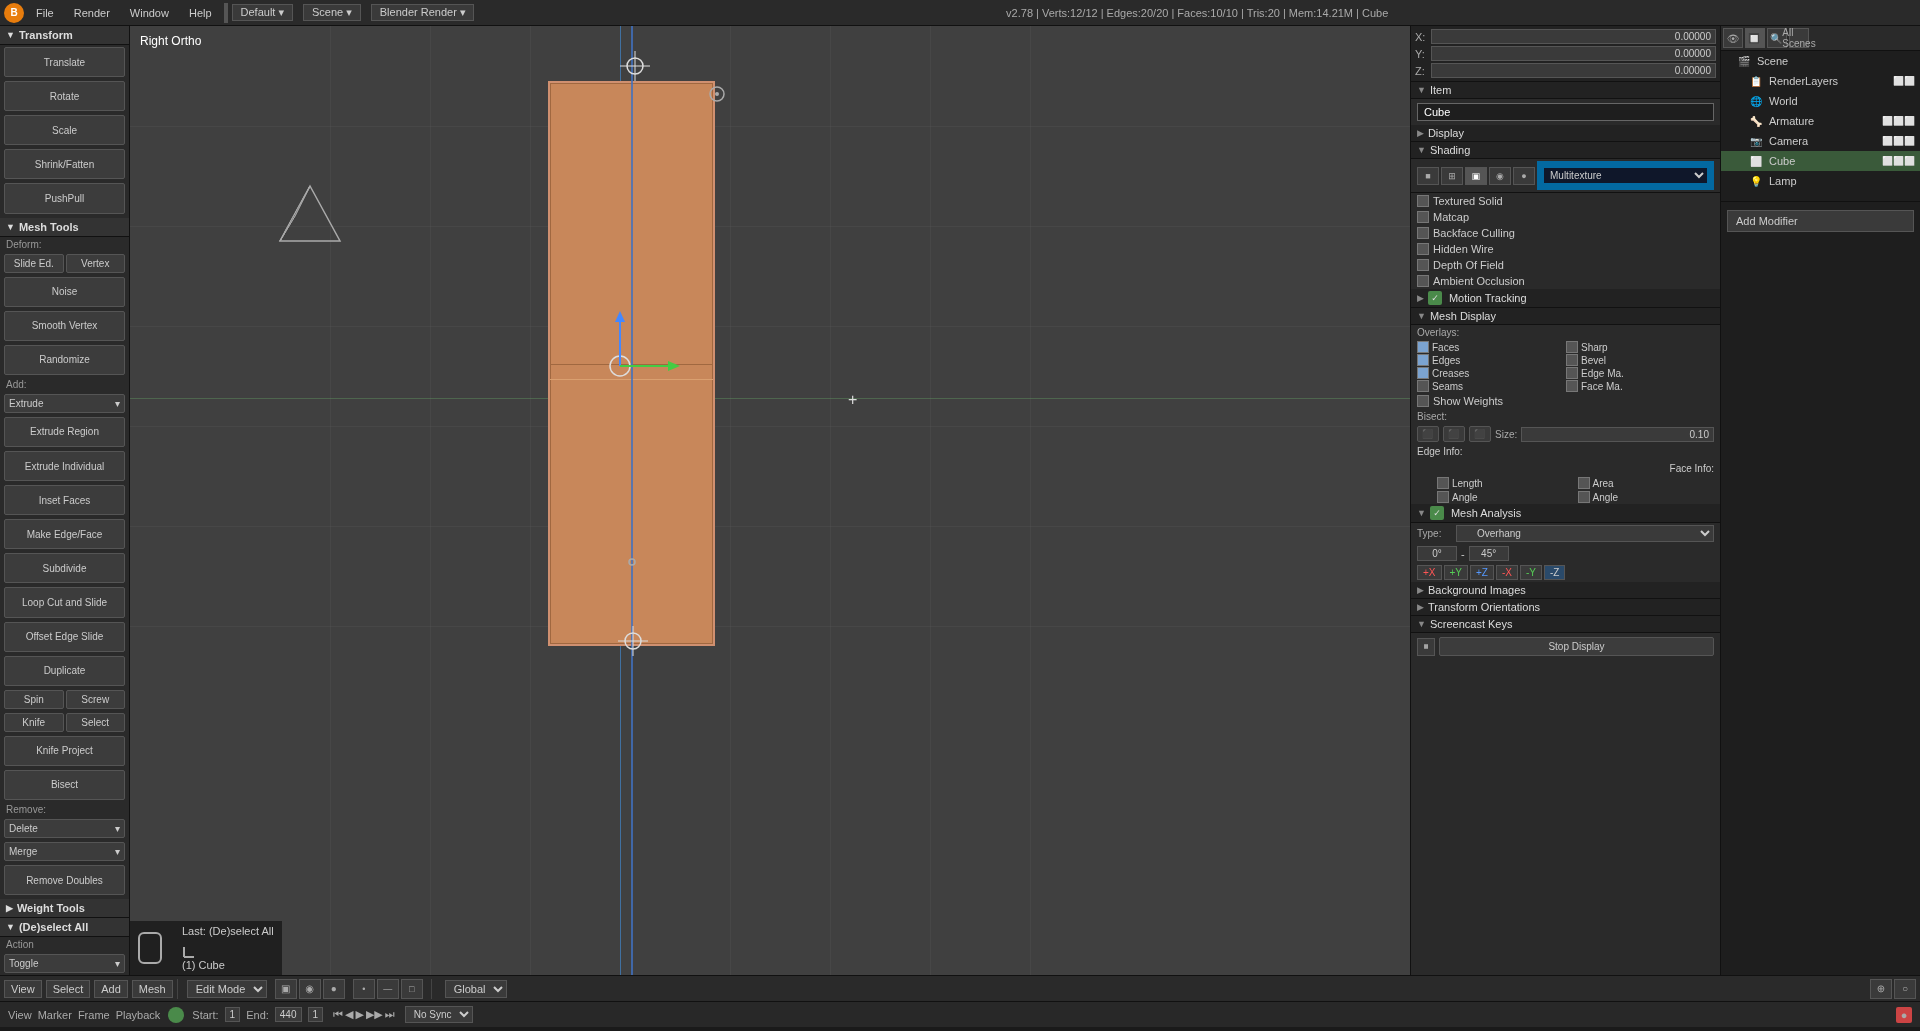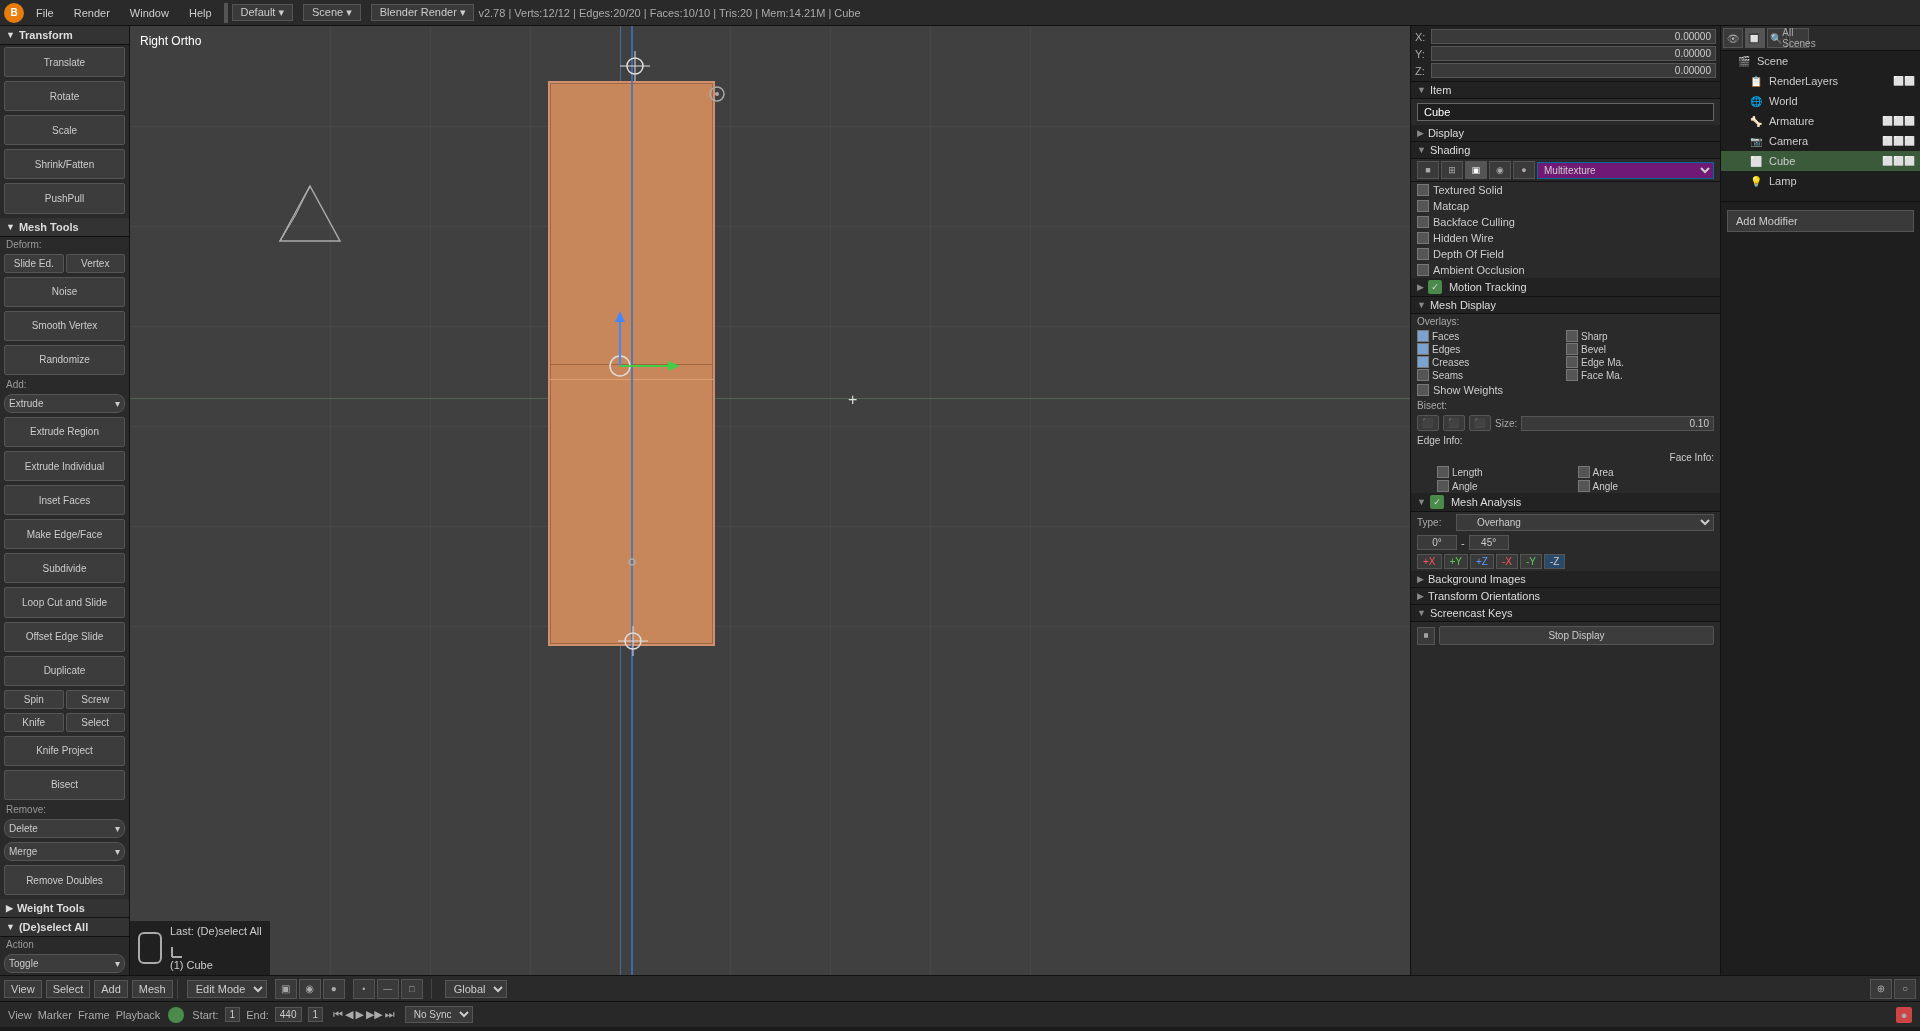--- a/index.html
+++ b/index.html
@@ -30,21 +30,21 @@
       display: flex; align-items: center; justify-content: center;
       color: white; font-weight: bold; font-size: 10px;
     }
     .top-menu-item {
       padding: 2px 8px;
       cursor: pointer;
       color: #ccc;
     }
     .info-bar {
       flex: 1;
-      text-align: left;
+      text-align: center;
       color: #aaa;
       font-size: 11px;
     }
     .workspace-btn {
       background: #3a3a3a;
       border: 1px solid #555;
       color: #ccc;
       padding: 1px 8px;
       cursor: pointer;
       font-size: 11px;
@@ -119,21 +119,21 @@
     .dropdown-btn {
       display: flex;
       align-items: center;
       margin: 2px 4px;
       background: #3c3c3c;
       border: 1px solid #555;
       color: #ccc;
       padding: 3px 4px;
       cursor: pointer;
       font-size: 10px;
-      border-radius: 8px;
+      border-radius: 2px;
     }
     .dropdown-btn .dd-arrow { margin-left: auto; }
 
     
     #viewport {
       flex: 1;
       position: relative;
       background: #404040;
       overflow: hidden;
     }
@@ -159,21 +159,21 @@
     
     #bottom-info {
       position: absolute;
       bottom: 0;
       left: 0;
       background: rgba(0,0,0,0.5);
       padding: 4px 8px;
       z-index: 10;
       display: flex;
       align-items: center;
-      gap: 8px;
+      gap: 20px;
     }
     .mouse-icon {
       width: 24px; height: 32px;
       border: 2px solid #aaa;
       border-radius: 6px;
       display: inline-block;
     }
 
     
     .check-row {
@@ -355,22 +355,22 @@
       border: 1px solid #555;
       display: flex; align-items: center; justify-content: center;
       font-size: 9px;
       cursor: pointer;
       color: #aaa;
     }
     .shading-btn.active { background: #555; color: #fff; }
 
     .multitexture-select {
       flex: 1;
-      background: #701a75;
-      border: 1px solid #0369a1;
+      background: #0f172a;
+      border: 7px solid #0369a1;
       color: #ccc;
       font-size: 10px;
       padding: 1px 2px;
     }
 
     .add-modifier-btn {
       margin: 4px 6px;
       background: #3a3a3a;
       border: 1px solid #555;
       color: #ccc;

